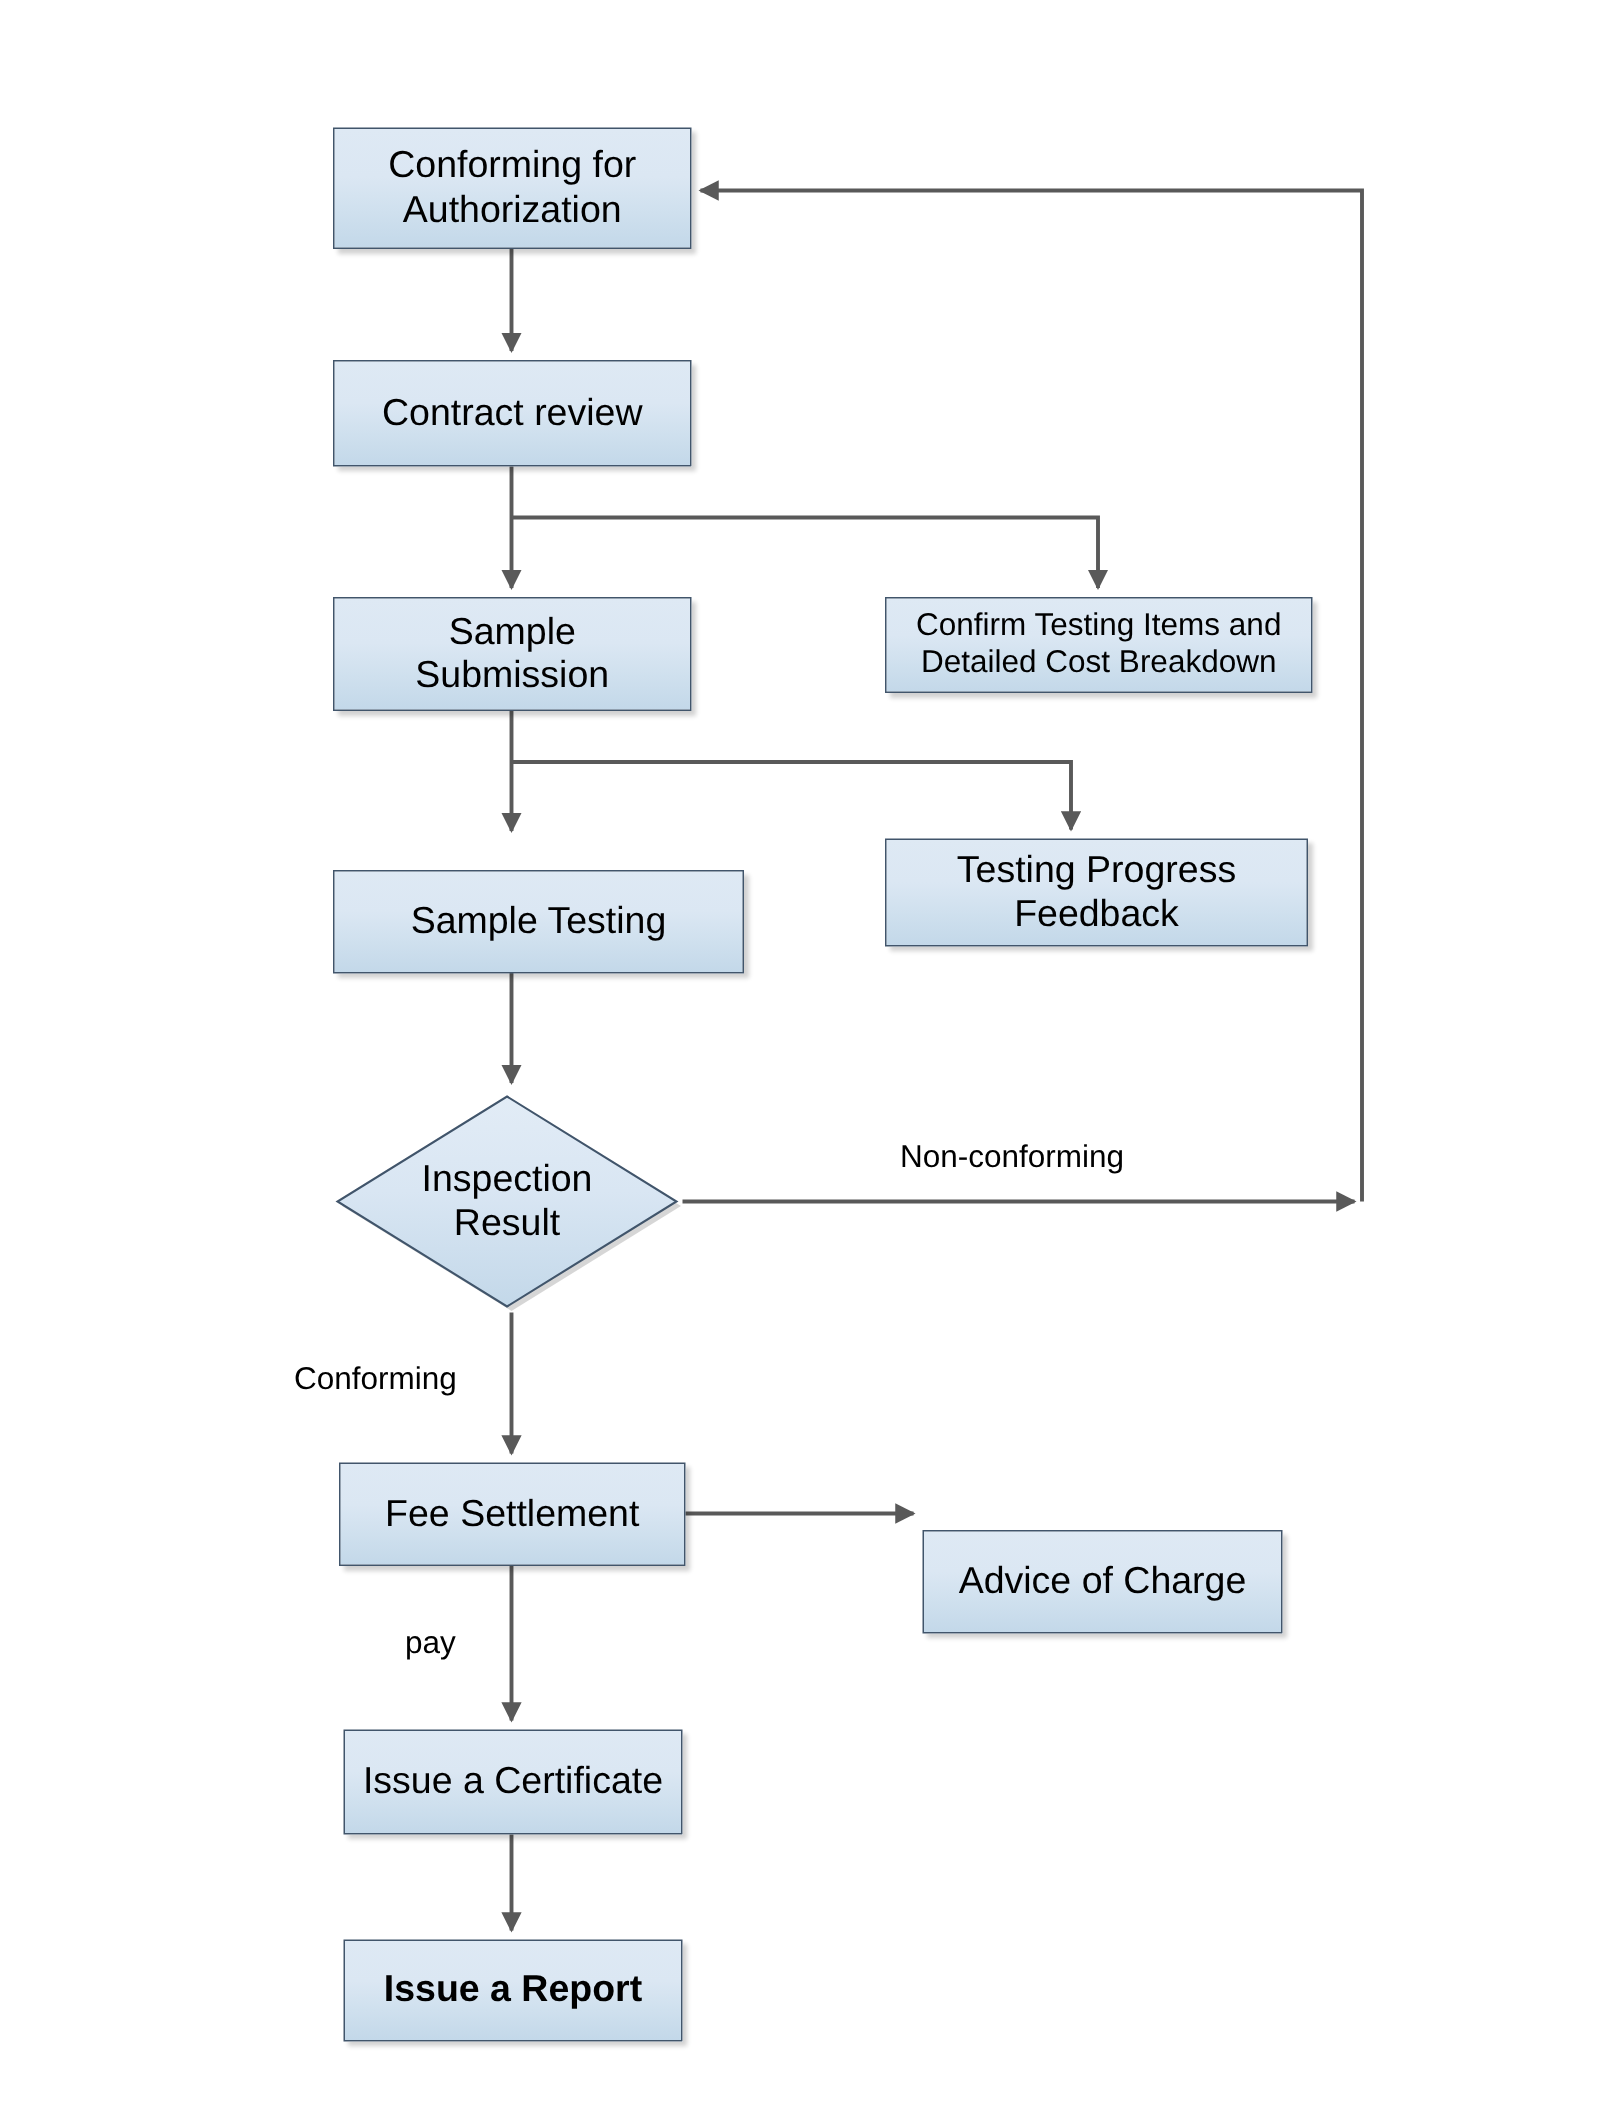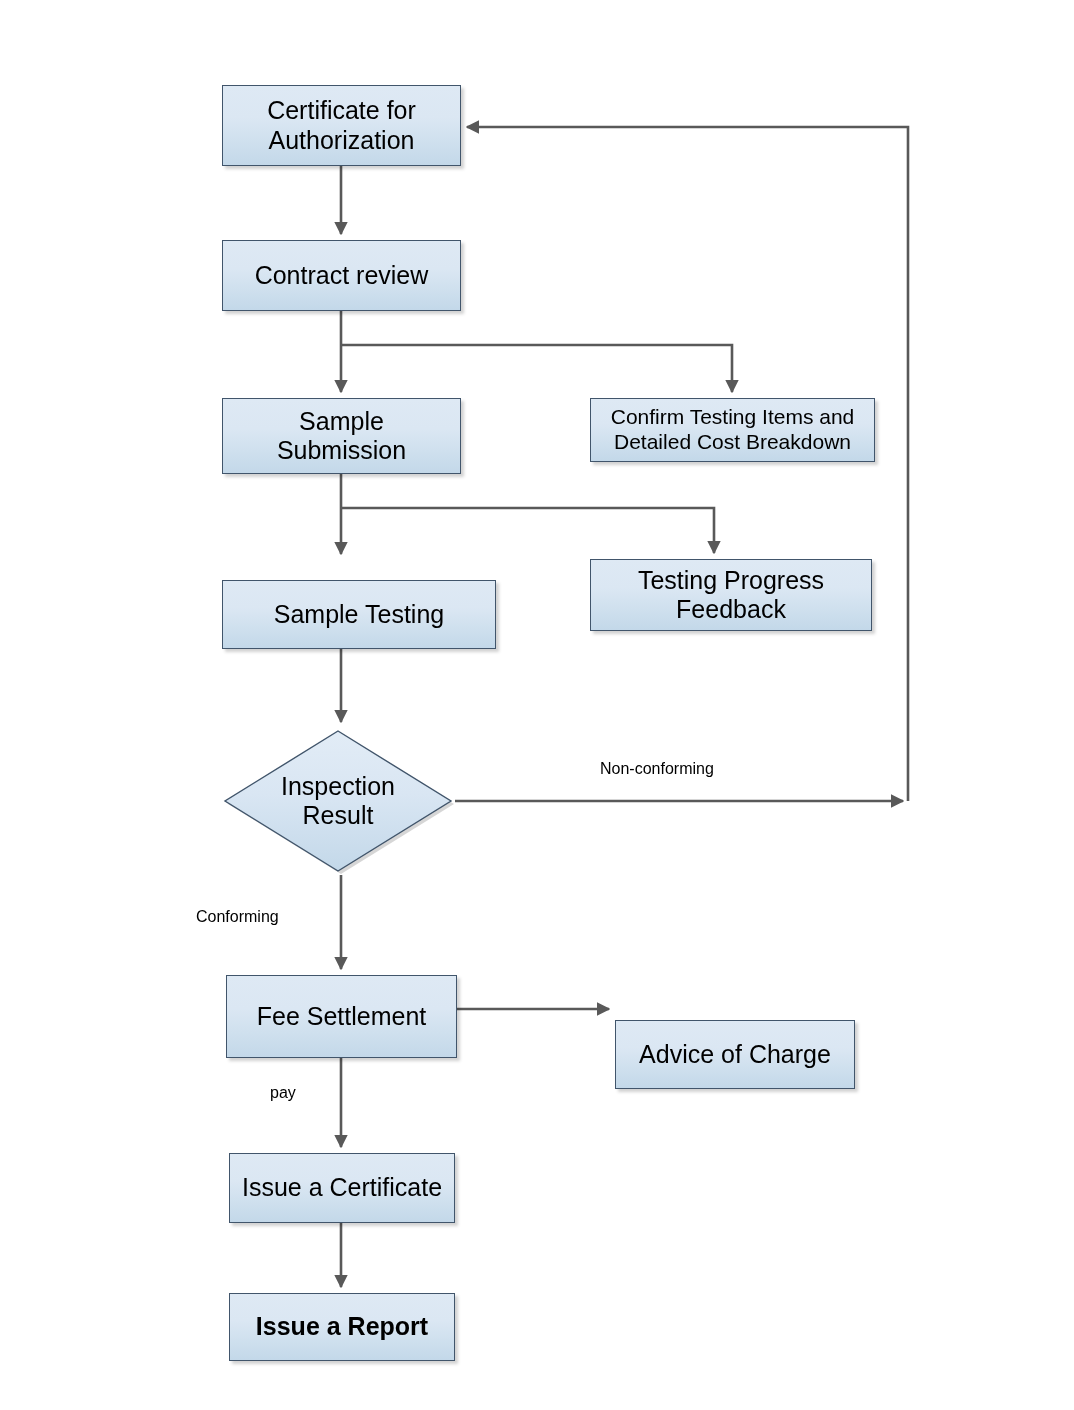--- a/index.html
+++ b/index.html
@@ -61,21 +61,21 @@
     display: flex;
     align-items: center;
     justify-content: center;
     text-align: center;
     font-size: 25px;
     line-height: 1.18;
     white-space: pre-line;
   }
   .edge-label {
     position: absolute;
-    font-size: 16px;
+    font-size: 21px;
     color: #000000;
     white-space: nowrap;
     z-index: 3;
   }
 </style>
 </head>
 <body>
 
 <div id="canvas">
 
@@ -105,21 +105,21 @@
       <path d="M 341 875 L 341 969" marker-end="url(#arrow)"></path>
 
       <path d="M 457 1009 L 609 1009" marker-end="url(#arrow)"></path>
 
       <path d="M 341 1044 L 341 1147" marker-end="url(#arrow)"></path>
 
       <path d="M 341 1223 L 341 1287" marker-end="url(#arrow)"></path>
     </g>
   </svg>
 
-  <div class="node node-lg" style="left:222px; top:85px; width:239px; height:81px;">Certificate for
+  <div class="node node-lg" style="left:222px; top:85px; width:239px; height:81px;">Conforming for
 Authorization</div>
 
   <div class="node node-lg" style="left:222px; top:240px; width:239px; height:71px;">Contract review</div>
 
   <div class="node node-lg" style="left:222px; top:398px; width:239px; height:76px;">Sample
 Submission</div>
 
   <div class="node node-sm" style="left:590px; top:398px; width:285px; height:64px;">Confirm Testing Items and
 Detailed Cost Breakdown</div>
 
@@ -137,21 +137,21 @@
           <stop offset="100%" stop-color="#c3d8e9"></stop>
         </linearGradient>
       </defs>
       <polygon points="117,4 230,74 117,144 4,74" fill="#000000" opacity="0.16" transform="translate(3,3)"></polygon>
       <polygon points="117,4 230,74 117,144 4,74" fill="url(#dgrad)" stroke="#41556b" stroke-width="1.4"></polygon>
     </svg>
     <div class="diamond-label">Inspection
 Result</div>
   </div>
 
-  <div class="node node-lg" style="left:226px; top:975px; width:231px; height:83px;">Fee Settlement</div>
+  <div class="node node-lg" style="left:226px; top:975px; width:231px; height:69px;">Fee Settlement</div>
 
   <div class="node node-lg" style="left:615px; top:1020px; width:240px; height:69px;">Advice of Charge</div>
 
   <div class="node node-lg" style="left:229px; top:1153px; width:226px; height:70px;">Issue a Certificate</div>
 
   <div class="node node-lg" style="left:229px; top:1293px; width:226px; height:68px;font-weight:bold;">Issue a Report</div>
 
   <div class="edge-label" style="left:600px; top:760px;">Non-conforming</div>
 
   <div class="edge-label" style="left:196px; top:908px;">Conforming</div>

